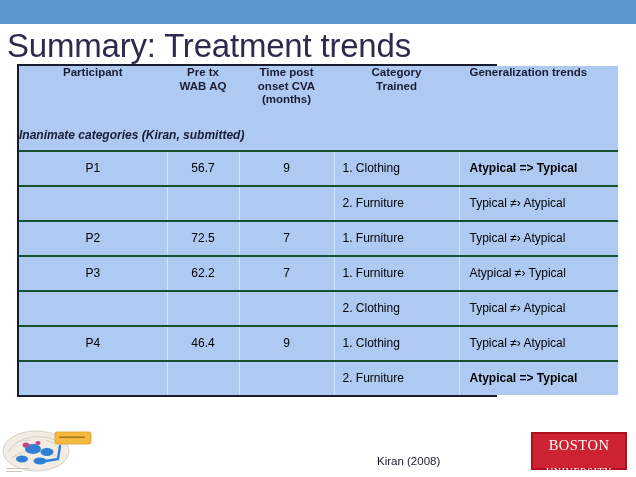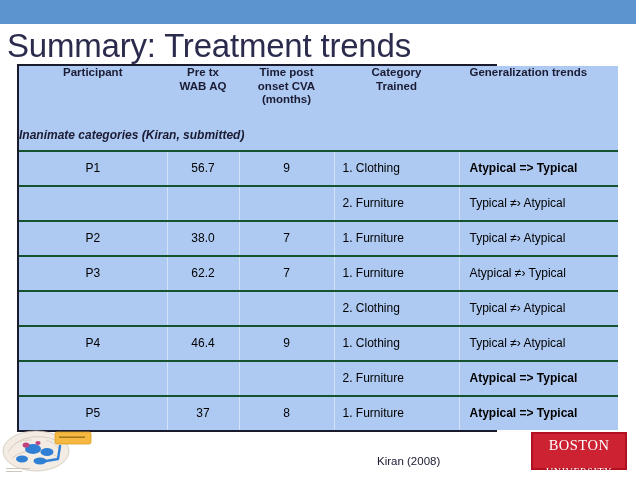--- a/index.html
+++ b/index.html
@@ -224,21 +224,21 @@
         </tr>
         <tr class="data-row">
           <td class="col-participant"></td>
           <td class="col-wab"></td>
           <td class="col-months"></td>
           <td class="col-category">2. Furniture</td>
           <td class="col-gen">Typical ≠› Atypical</td>
         </tr>
         <tr class="data-row">
           <td class="col-participant">P2</td>
-          <td class="col-wab">38.0</td>
+          <td class="col-wab">72.5</td>
           <td class="col-months">7</td>
           <td class="col-category">1. Furniture</td>
           <td class="col-gen">Typical ≠› Atypical</td>
         </tr>
         <tr class="data-row">
           <td class="col-participant">P3</td>
           <td class="col-wab">62.2</td>
           <td class="col-months">7</td>
           <td class="col-category">1. Furniture</td>
           <td class="col-gen">Atypical ≠› Typical</td>
@@ -255,27 +255,20 @@
           <td class="col-wab">46.4</td>
           <td class="col-months">9</td>
           <td class="col-category">1. Clothing</td>
           <td class="col-gen">Typical ≠› Atypical</td>
         </tr>
         <tr class="data-row">
           <td class="col-participant"></td>
           <td class="col-wab"></td>
           <td class="col-months"></td>
           <td class="col-category">2. Furniture</td>
-          <td class="col-gen strong">Atypical =&gt; Typical</td>
-        </tr>
-        <tr class="data-row">
-          <td class="col-participant">P5</td>
-          <td class="col-wab">37</td>
-          <td class="col-months">8</td>
-          <td class="col-category">1. Furniture</td>
           <td class="col-gen strong">Atypical =&gt; Typical</td>
         </tr>
       </tbody>
   </table>
 </div>
 
 <div class="citation">Kiran (2008)</div>
 
 <div class="bu-logo" style="background: rgb(204, 34, 50);">
   <span class="bu-top">BOSTON</span>

